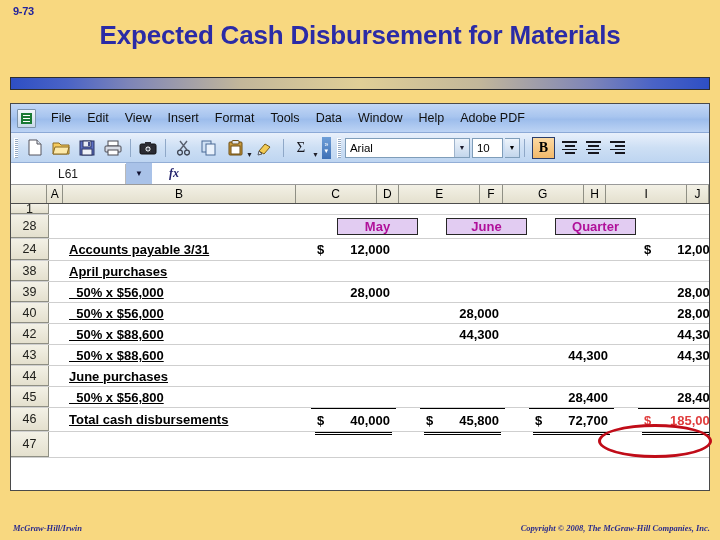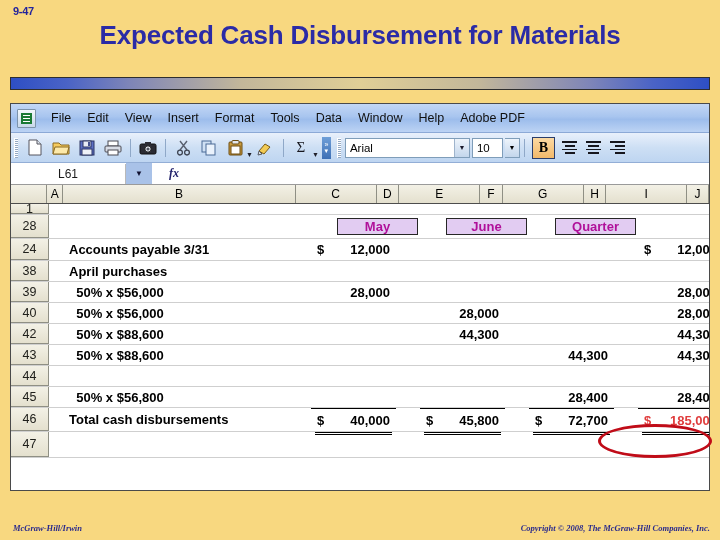--- a/index.html
+++ b/index.html
@@ -172,21 +172,21 @@
     display:flex;align-items:center;justify-content:center;
     font-size:12.5px;color:#20201c;
   }
   .cells{ flex:1; display:flex; position:relative; }
   .cell{
     display:flex;align-items:center;
     font-size:13px;font-weight:bold;color:#000;
     padding:0 3px; position:relative;
   }
   .cell.num{ justify-content:flex-end; padding-right:6px; }
-  .cell.lbl{ justify-content:flex-start; }
+  .cell.lbl{ justify-content:flex-start;text-decoration:underline; }
   .cell .dollar{ position:absolute; left:6px; font-weight:bold; }
 
   .hdr-tag{
     background:#e2ccf2;
     border:1px solid #262626;
     color:#b0109a;
     font-weight:bold; font-size:13px;
     height:17px; width:100%;
     display:flex;align-items:center;justify-content:center;
   }
@@ -212,21 +212,21 @@
     font-family:"Liberation Serif",serif;
     font-style:italic; font-weight:bold;
     font-size:8.5px; color:#2b2b8c;
   }
   #footer-left{ left:13px; }
   #footer-right{ right:10px; }
 </style>
 </head>
 <body>
 
-<div id="slide-number">9-47</div>
+<div id="slide-number">9-73</div>
 <div id="slide-title">Expected Cash Disbursement for Materials</div>
 <div id="divider-bar"></div>
 
 <div id="excel-window">
 
   <div id="menu-bar">
     <div id="excel-app-icon"></div>
     <div class="menu-item">File</div>
     <div class="menu-item">Edit</div>
     <div class="menu-item">View</div>
@@ -514,20 +514,21 @@
         <div class="cell" style="width:24px"></div>
         <div class="cell num" style="width:85px">44,300</div>
 
       </div>
     </div>
 
     <div class="sheet-row" style="height:21px">
       <div class="rowhead">44</div>
       <div class="cells">
         <div class="cell" style="width:17px"></div>
+        <div class="cell lbl" style="width:245px">June purchases</div>
         <div class="cell num" style="width:85px"></div>
         <div class="cell" style="width:24px"></div>
         <div class="cell num" style="width:85px"></div>
         <div class="cell" style="width:24px"></div>
         <div class="cell num" style="width:85px"></div>
         <div class="cell" style="width:24px"></div>
         <div class="cell num" style="width:85px"></div>
 
       </div>
     </div>

